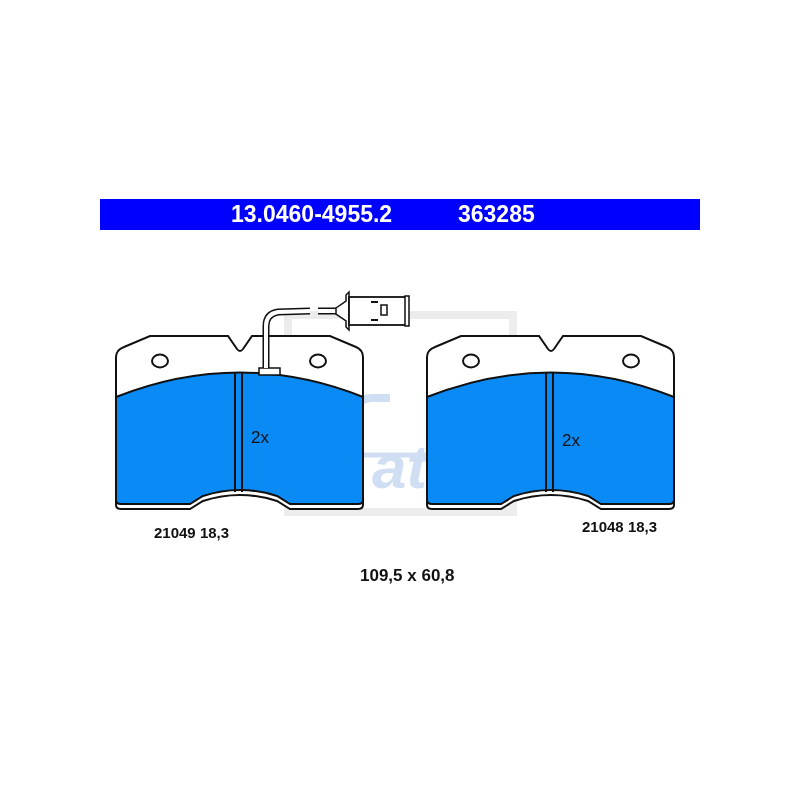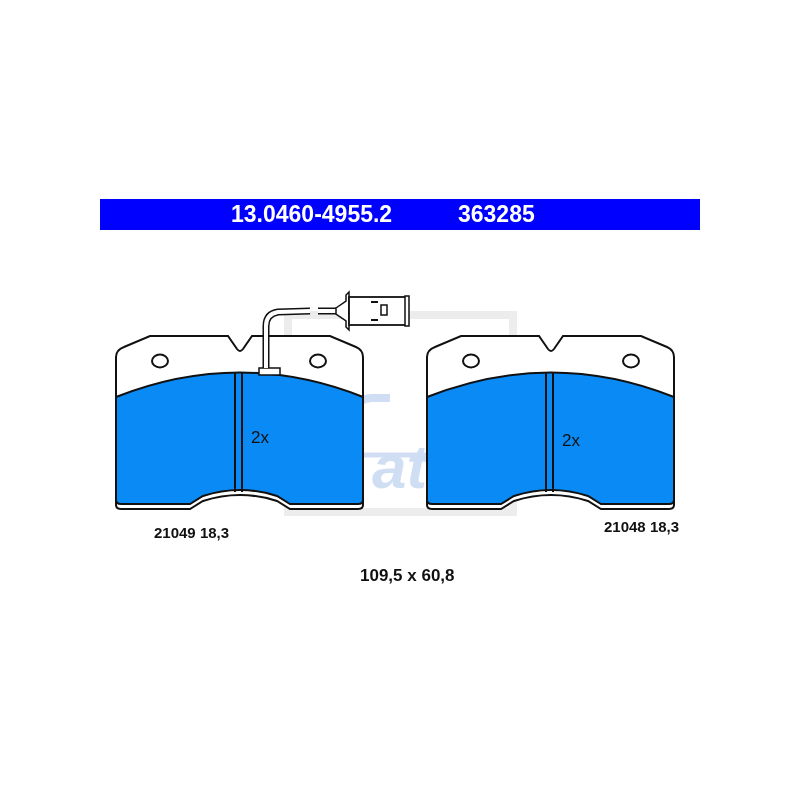--- a/index.html
+++ b/index.html
@@ -65,15 +65,15 @@
     <line x1="553" y1="373" x2="553" y2="492" stroke="#111" stroke-width="2"></line>
     <ellipse cx="471" cy="361" rx="8" ry="6.5" fill="#fff" stroke="#111" stroke-width="2"></ellipse>
     <ellipse cx="631" cy="361" rx="8" ry="6.5" fill="#fff" stroke="#111" stroke-width="2"></ellipse>
   </g>
 </svg>
 
 <span class="qty" style="left:251px; top:428px;">2x</span>
 <span class="qty" style="left:562px; top:431px;">2x</span>
 
 <span class="label" style="left:154px; top:518px;margin-top:6px;">21049 18,3</span>
-<span class="label" style="left:604px; top:518px;text-align:right;">21048 18,3</span>
+<span class="label" style="left:582px; top:518px;text-align:right;">21048 18,3</span>
 
 <span class="dimensions">109,5 x 60,8</span>
 
 </body></html>

